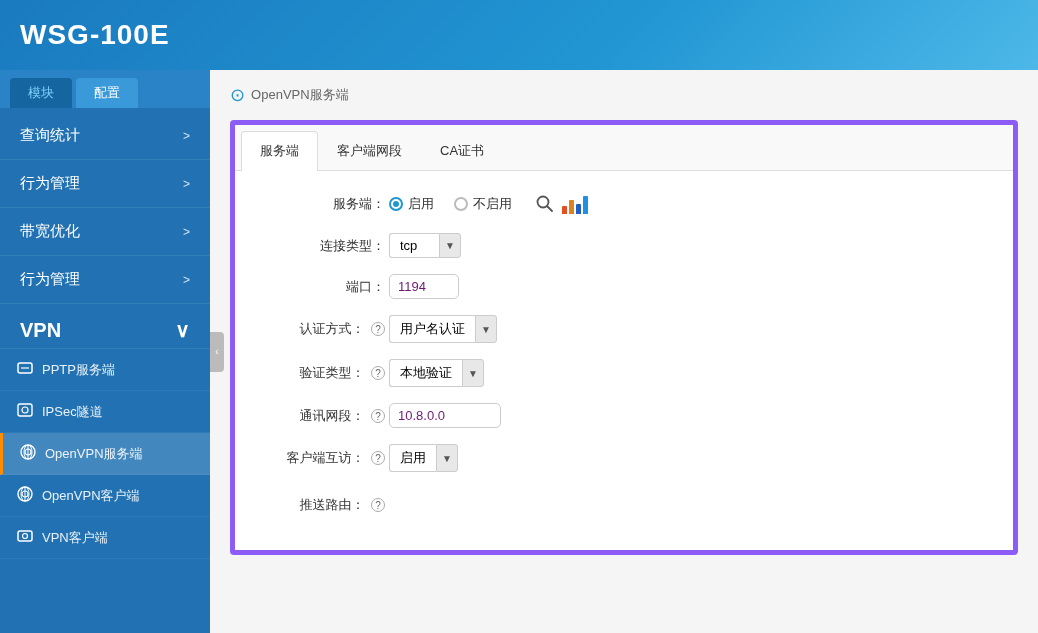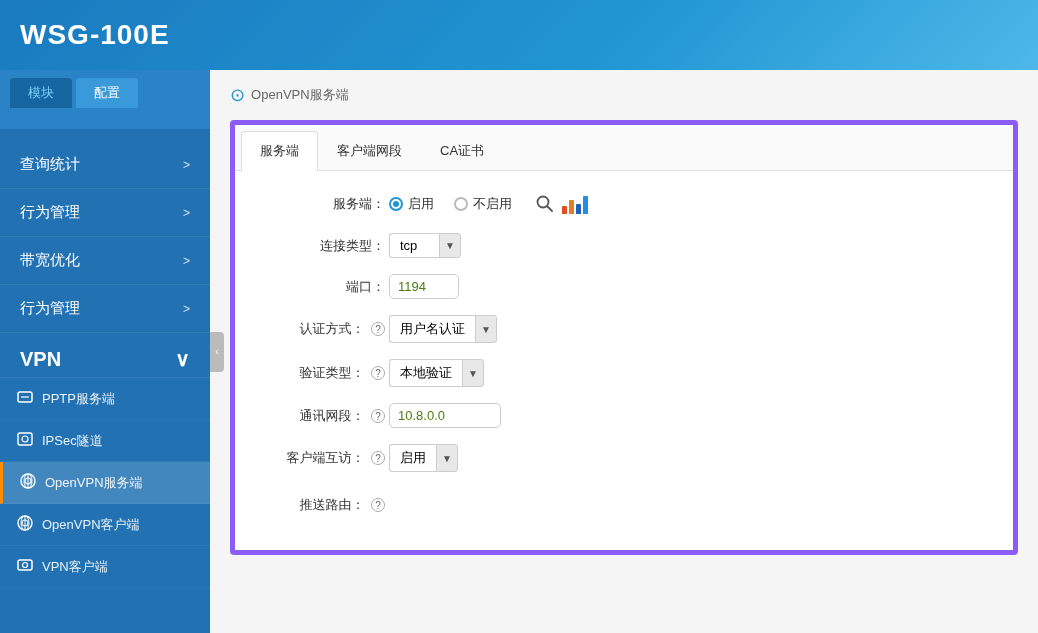--- a/index.html
+++ b/index.html
@@ -52,22 +52,21 @@
     .sidebar-tab.active {
       background: #1565a0;
       color: #7dd3fc;
     }
     .sidebar-tab:not(.active) {
       background: #3a9ad9;
     }
     .sidebar-nav {
       flex: 1;
       background: #2272b3;
-      padding-top: 12px;
-      margin-top: 21px;
+      padding-top: 4px;
     }
     .nav-item {
       display: flex;
       align-items: center;
       justify-content: space-between;
       padding: 14px 20px;
       color: white;
       cursor: pointer;
       font-size: 15px;
       border-bottom: 1px solid rgba(255,255,255,0.08);
@@ -250,21 +249,21 @@
       justify-content: center;
       cursor: pointer;
       color: #555;
       font-size: 16px;
     }
     .form-input {
       padding: 4px 8px;
       border: 1px solid #ccc;
       border-radius: 5px;
       font-size: 13px;
-      color: #4d7c0f;
+      color: #701a75;
       width: 80px;
     }
     .form-textarea {
       padding: 8px;
       border: 1px solid #a8d4f5;
       border-radius: 3px;
       font-size: 13px;
       color: #333;
       width: 320px;
       height: 70px;

